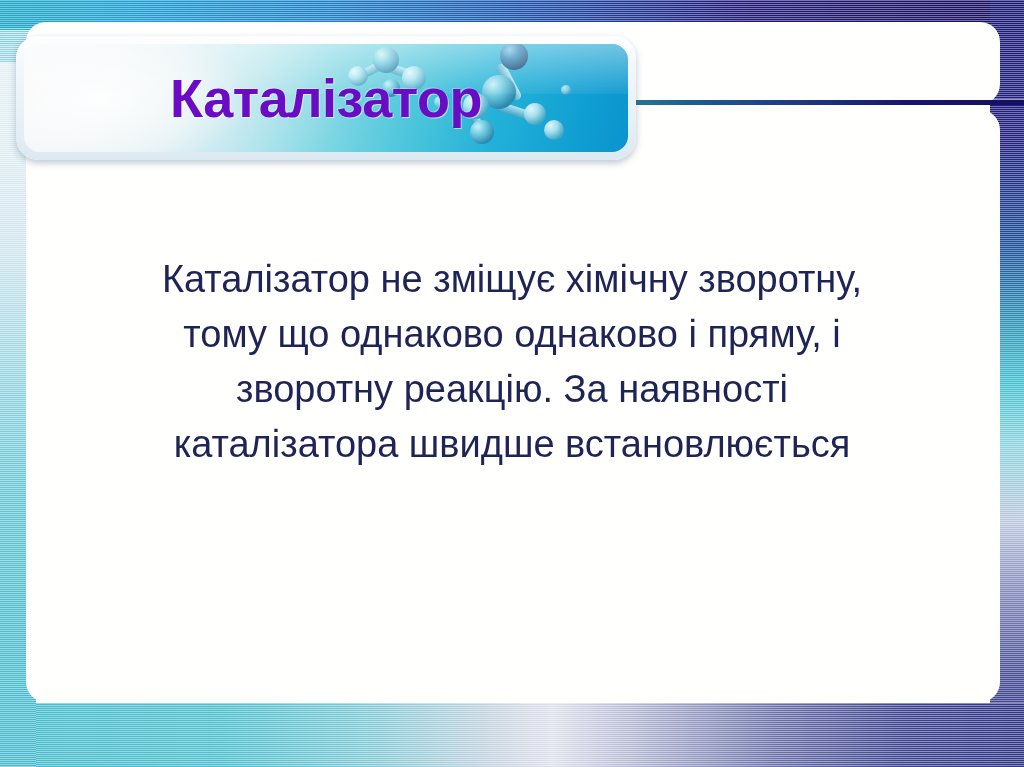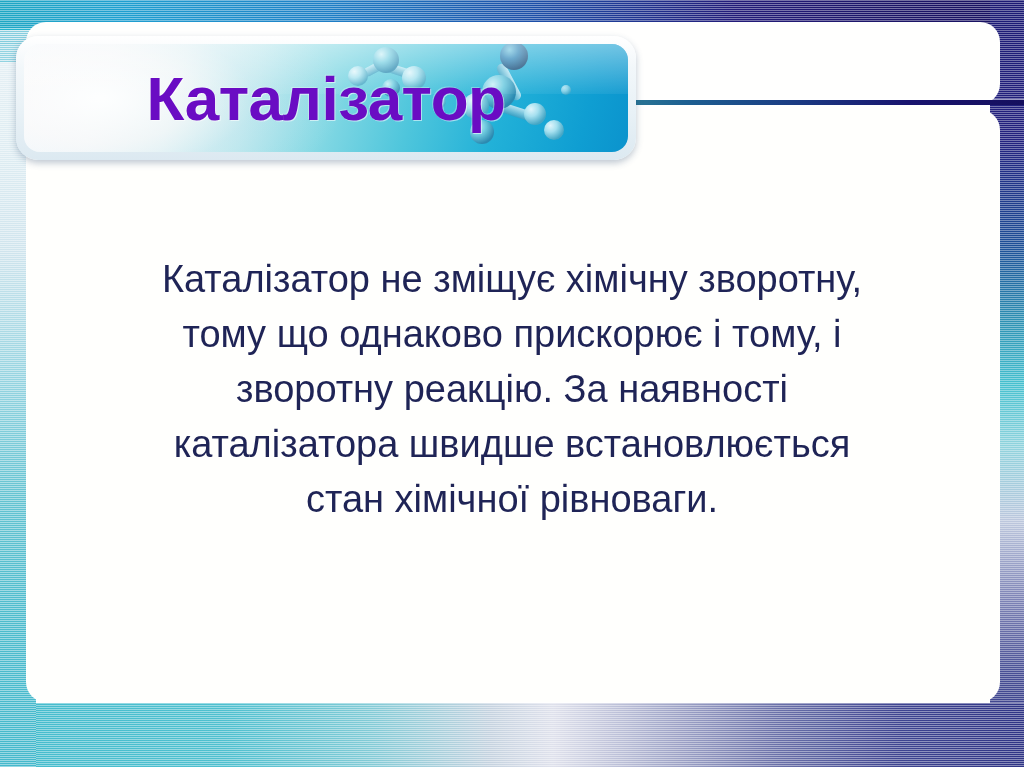--- a/index.html
+++ b/index.html
@@ -238,21 +238,21 @@
     pointer-events: none;
   }
 
   .title-text {
     position: absolute;
     left: 0; top: 0;
     width: 604px; height: 108px;
     display: flex;
     align-items: center;
     justify-content: center;
-    font-size: 62px;
+    font-size: 54px;
     font-weight: bold;
     color: #6A0CC3;
     letter-spacing: -0.5px;
     text-shadow:
       1px 1px 0 rgba(255,255,255,0.55),
       -1px -1px 0 rgba(255,255,255,0.30);
     white-space: nowrap;
   }
 
   
@@ -341,19 +341,18 @@
 
       <div class="plate-blush"></div>
       <div class="plate-gloss"></div>
 
       <div class="title-text">Каталізатор</div>
     </div>
   </div>
 
   <div class="body-text">
     <p>Каталізатор не зміщує хімічну зворотну,</p>
-    <p>тому що однаково прискорює і тому, і</p>
+    <p>тому що однаково однаково і пряму, і</p>
     <p>зворотну реакцію. За наявності</p>
     <p>каталізатора швидше встановлюється</p>
-    <p>стан хімічної рівноваги.</p>
   </div>
 
 </div>
 
 </body></html>

